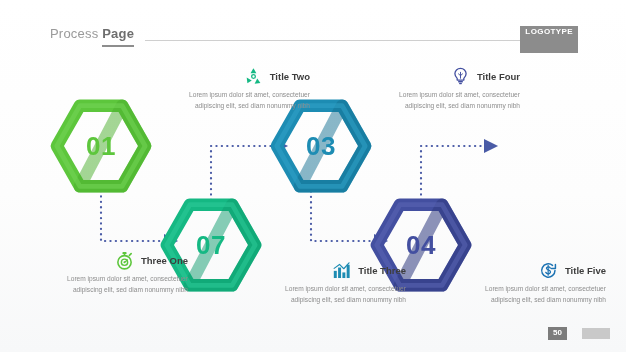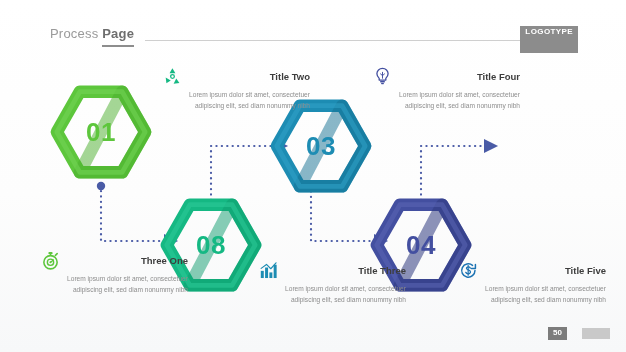--- a/index.html
+++ b/index.html
@@ -53,21 +53,21 @@
     position:absolute;left:0;top:0;width:96px;height:96px;
     display:flex;align-items:center;justify-content:center;
     font-size:26px;font-weight:bold;letter-spacing:.5px;
   }
 
   
   .block{position:absolute;width:148px;}
   .block .head{
     display:flex;align-items:center;gap:6px;height:26px;
   }
-  .block.right .head{justify-content:space-between;}
+  .block.right .head{justify-content:flex-end;}
   .block .ttl{font-size:9.5px;font-weight:bold;color:#3d3d3d;white-space:nowrap;}
   .block .body{
     font-size:6.6px;line-height:1.65;color:#8d8d8d;margin-top:1px;
   }
   .block.right .body{text-align:right;}
   .ico{width:21px;height:21px;flex:0 0 21px;}
   .ico svg{display:block;width:21px;height:21px;}
 </style>
 </head>
 <body>
@@ -95,36 +95,36 @@
     <circle cx="101" cy="186" r="4.2" fill="#4a5ba6"></circle>
     <path d="M101,191 L101,241 L166,241" fill="none" stroke="#4a5ba6" stroke-width="2.2" stroke-linecap="round" stroke-dasharray="0.2 5.2" marker-end="url(#ah)"></path>
 
     <path d="M211,200 L211,146 L276,146" fill="none" stroke="#4a5ba6" stroke-width="2.2" stroke-linecap="round" stroke-dasharray="0.2 5.2" marker-end="url(#ah)"></path>
 
     <path d="M311,186 L311,241 L376,241" fill="none" stroke="#4a5ba6" stroke-width="2.2" stroke-linecap="round" stroke-dasharray="0.2 5.2" marker-end="url(#ah)"></path>
 
     <path d="M421,200 L421,146 L486,146" fill="none" stroke="#4a5ba6" stroke-width="2.2" stroke-linecap="round" stroke-dasharray="0.2 5.2" marker-end="url(#ah)"></path>
   </svg>
 
-  <div class="hex" style="left:53px;top:84px;">
+  <div class="hex" style="left:53px;top:98px;">
     <svg viewBox="0 0 100 100">
       <path d="M28,8 L72,8 L96,50 L72,92 L28,92 L4,50 Z" fill="none" stroke="#5dc63c" stroke-width="13" stroke-linejoin="round"></path>
       <path d="M72,8 L96,50 L72,92 L28,92 Z" fill="none" stroke="#49ad2b" stroke-width="13" stroke-linejoin="round" opacity=".5"></path>
       <path d="M28,8 L72,8 L96,50 L72,92 L28,92 L4,50 Z" fill="none" stroke="#74d657" stroke-width="5" stroke-linejoin="round" opacity=".55"></path>
     </svg>
     <div class="hexnum" style="color:#5dc63c;">01</div>
   </div>
 
   <div class="hex" style="left:163px;top:197px;">
     <svg viewBox="0 0 100 100">
       <path d="M28,8 L72,8 L96,50 L72,92 L28,92 L4,50 Z" fill="none" stroke="#15b883" stroke-width="13" stroke-linejoin="round"></path>
       <path d="M72,8 L96,50 L72,92 L28,92 Z" fill="none" stroke="#0d9b6d" stroke-width="13" stroke-linejoin="round" opacity=".5"></path>
       <path d="M28,8 L72,8 L96,50 L72,92 L28,92 L4,50 Z" fill="none" stroke="#2ecb99" stroke-width="5" stroke-linejoin="round" opacity=".55"></path>
     </svg>
-    <div class="hexnum" style="color:#15b883;">08</div>
+    <div class="hexnum" style="color:#15b883;">07</div>
   </div>
 
   <div class="hex" style="left:273px;top:98px;">
     <svg viewBox="0 0 100 100">
       <path d="M28,8 L72,8 L96,50 L72,92 L28,92 L4,50 Z" fill="none" stroke="#1d8cb3" stroke-width="13" stroke-linejoin="round"></path>
       <path d="M72,8 L96,50 L72,92 L28,92 Z" fill="none" stroke="#136f92" stroke-width="13" stroke-linejoin="round" opacity=".5"></path>
       <path d="M28,8 L72,8 L96,50 L72,92 L28,92 L4,50 Z" fill="none" stroke="#31a2c8" stroke-width="5" stroke-linejoin="round" opacity=".55"></path>
     </svg>
     <div class="hexnum" style="color:#1d8cb3;">03</div>
   </div>

